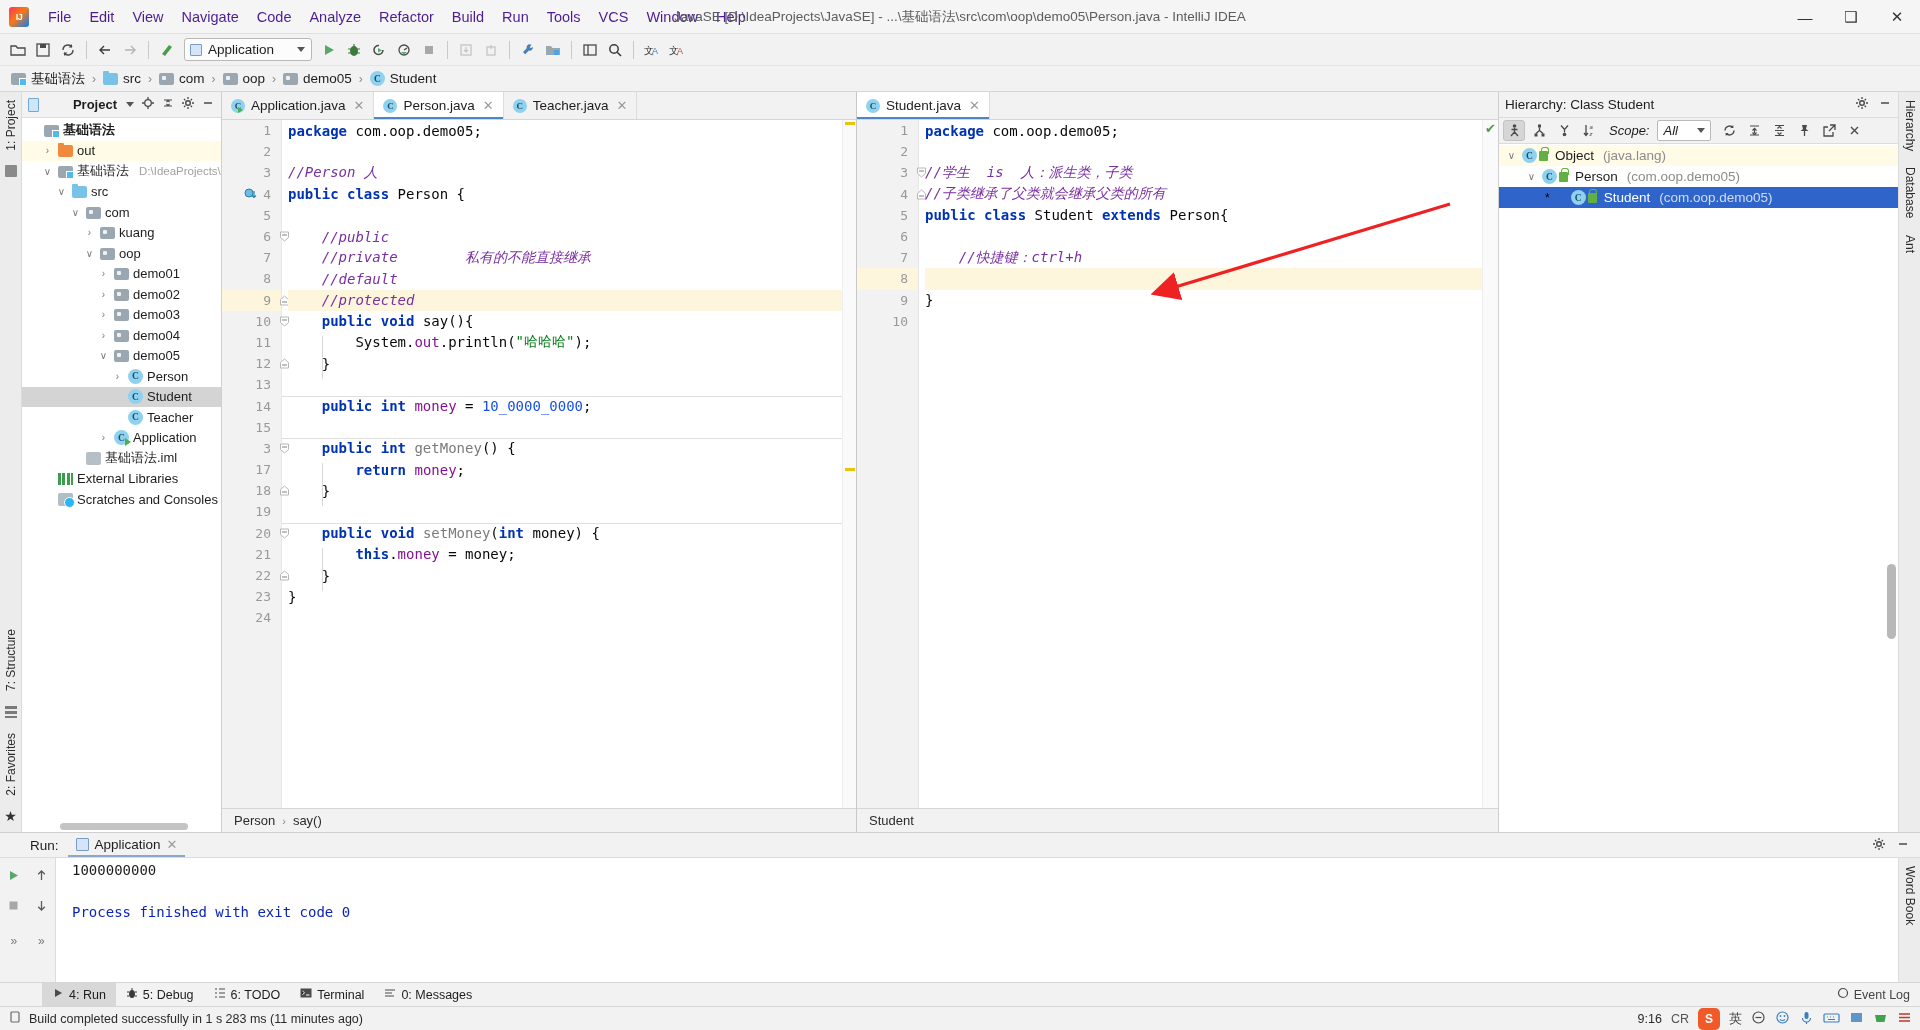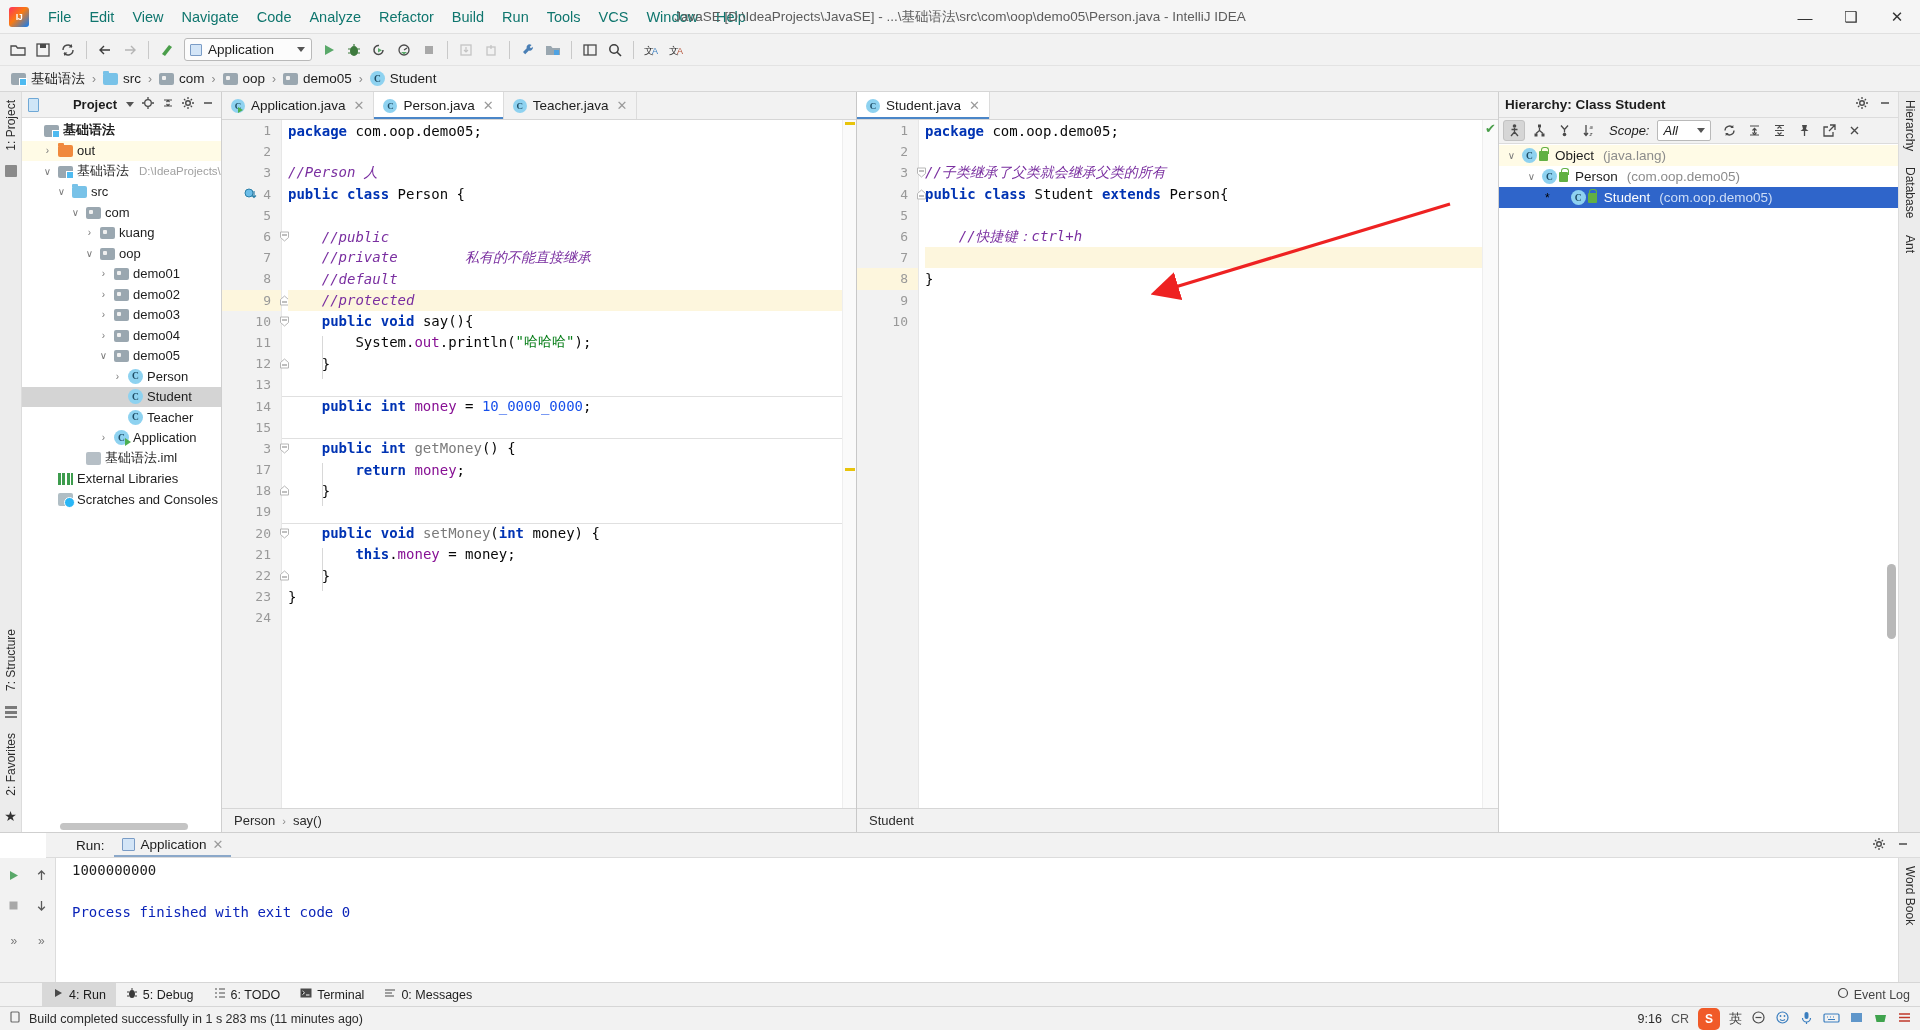--- a/index.html
+++ b/index.html
@@ -25,21 +25,21 @@
     background: linear-gradient(135deg,#fe315d 0%,#f97a12 45%,#087cfa 100%);
     position: relative;
   }
   .ij-logo::after {
     content: "IJ"; position: absolute; inset: 0; color: #fff;
     font-size: 9px; font-weight: bold; display: flex;
     align-items: center; justify-content: center; letter-spacing: -0.5px;
   }
   .menubar { display: flex; align-items: center; height: 100%; }
   .menu-item {
-    padding: 4px 9px; font-size: 14.5px; color: #0f766e; cursor: default;
+    padding: 4px 9px; font-size: 14.5px; color: #4c1d95; cursor: default;
     white-space: nowrap;
   }
   .win-title {
     position: absolute; left: 50%; transform: translateX(-50%);
     font-size: 13.5px; color: #5c5c5c; white-space: nowrap;
   }
   .win-btns { margin-left: auto; display: flex; height: 100%; }
   .win-btn {
     width: 46px; height: 34px; display: flex; align-items: center;
     justify-content: center; color: #333; font-size: 15px;
@@ -238,21 +238,21 @@
 
   
   .hier {
     width: 400px; flex: none; background: #fff; display: flex;
     flex-direction: column; border-left: 1px solid #cfcfcf;
   }
   .hier-head {
     height: 26px; display: flex; align-items: center; padding: 0 6px;
     background: #f2f2f2; border-bottom: 1px solid #dcdcdc; flex: none;
   }
-  .hier-title { font-size: 13.5px; font-weight: bold; }
+  .hier-title { font-size: 13.5px; }
   .hier-tools {
     height: 26px; display: flex; align-items: center; gap: 3px;
     padding: 0 4px; background: #f2f2f2; border-bottom: 1px solid #dcdcdc;
     flex: none;
     font-style: italic;
   }
   .ht-btn {
     width: 22px; height: 21px; display: flex; align-items: center;
     justify-content: center; border-radius: 3px;
   }
@@ -292,21 +292,20 @@
 
   
   .runpanel {
     height: 150px; flex: none; display: flex; flex-direction: column;
     background: #fff; border-top: 1px solid #cfcfcf;
   }
   .run-head {
     height: 25px; display: flex; align-items: center; gap: 9px;
     padding-left: 30px; background: #f2f2f2; border-bottom: 1px solid #dcdcdc;
     flex: none;
-    margin-left: 46px;
   }
   .run-label { font-size: 13.5px; }
   .run-tab {
     display: flex; align-items: center; gap: 6px; font-size: 13.5px;
     padding: 2px 8px 3px; position: relative;
   }
   .run-tab::after {
     content: ""; position: absolute; left: 0; right: 0; bottom: -2px;
     height: 2px; background: #8ba8c9;
   }
@@ -951,20 +950,21 @@
                 <div class="gline">
                   <span>9</span>
                 </div>
                 <div class="gline">
                   <span>10</span>
                 </div>
               </div>
             <div class="codelines" id="code-right">
                 <div class="cline"><span class="kw">package </span><span class="pln">com.oop.demo05;</span></div>
                 <div class="cline"></div>
+                <div class="cline"><span class="cmt">//学生  is  人：派生类，子类</span></div>
                 <div class="cline"><span class="cmt">//子类继承了父类就会继承父类的所有</span></div>
                 <div class="cline"><span class="kw">public class </span><span class="pln">Student </span><span class="kw">extends </span><span class="pln">Person{</span></div>
                 <div class="cline"></div>
                 <div class="cline"><span class="cmt">    //快捷键：ctrl+h</span></div>
                 <div class="cline hl"></div>
                 <div class="cline"><span class="pln">}</span></div>
                 <div class="cline"></div>
               </div>
             <div class="mmap" style="width:16px;">
               <div style="position:absolute;top:2px;left:2px;color:#4a9e4a;font-size:13px;line-height:1;">✔</div>

